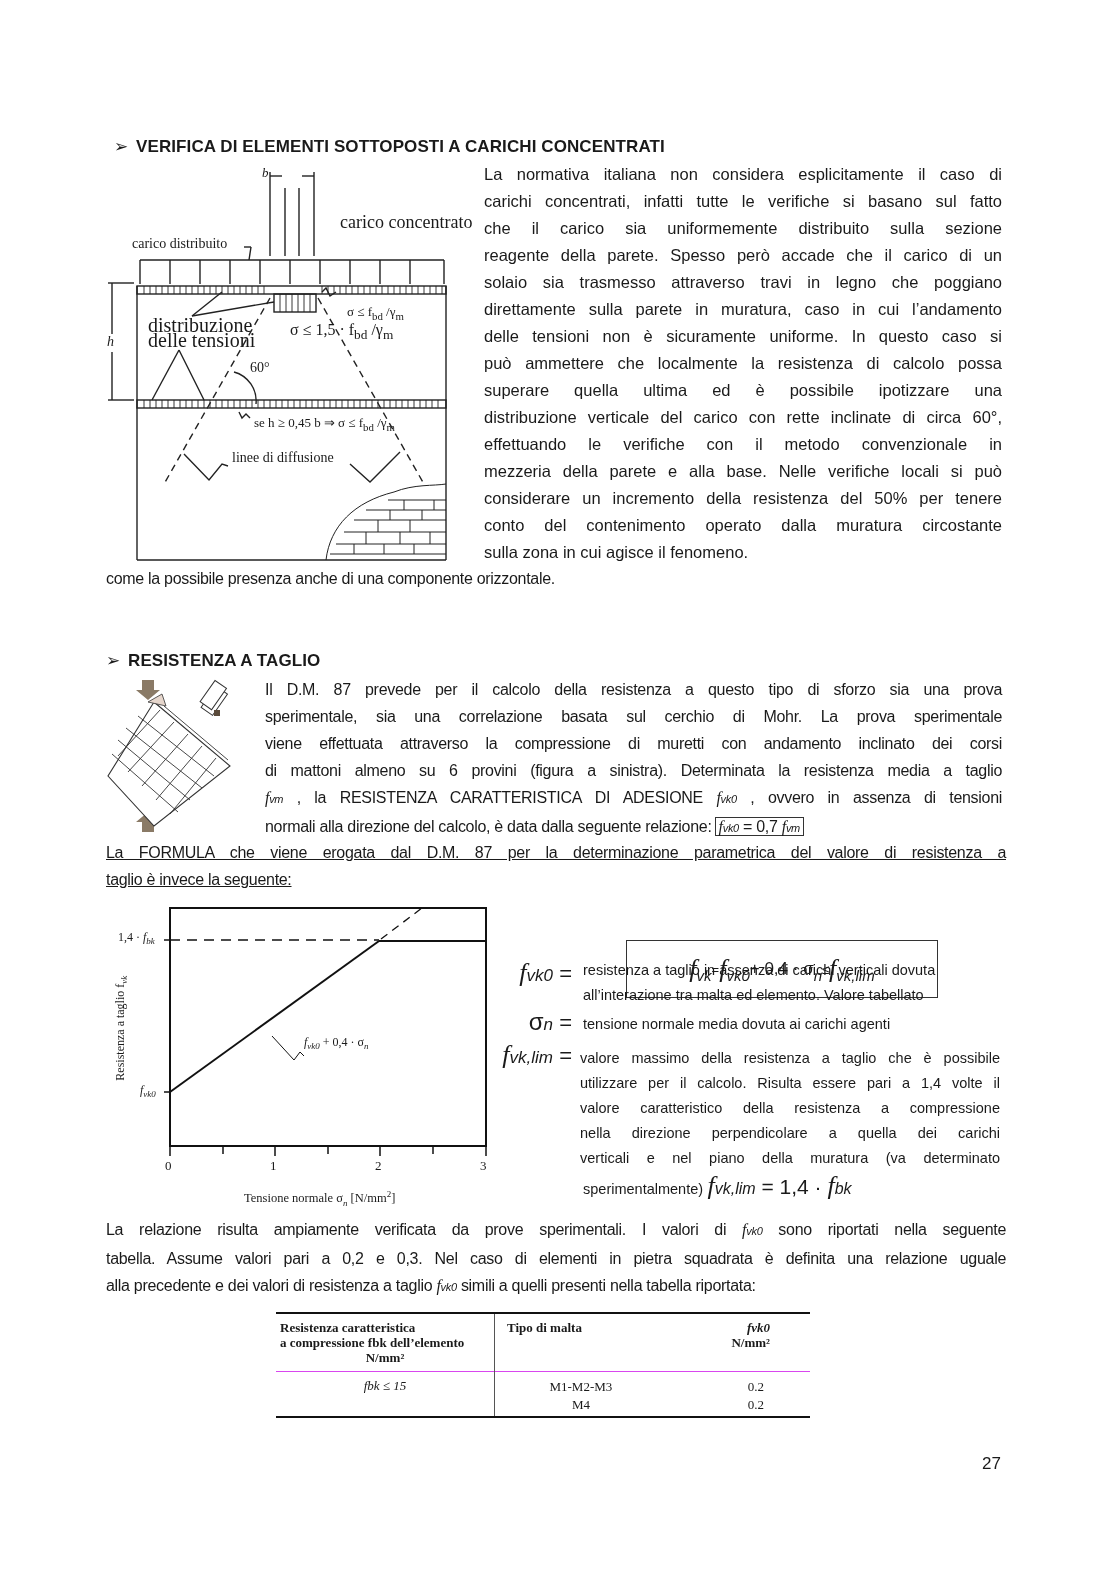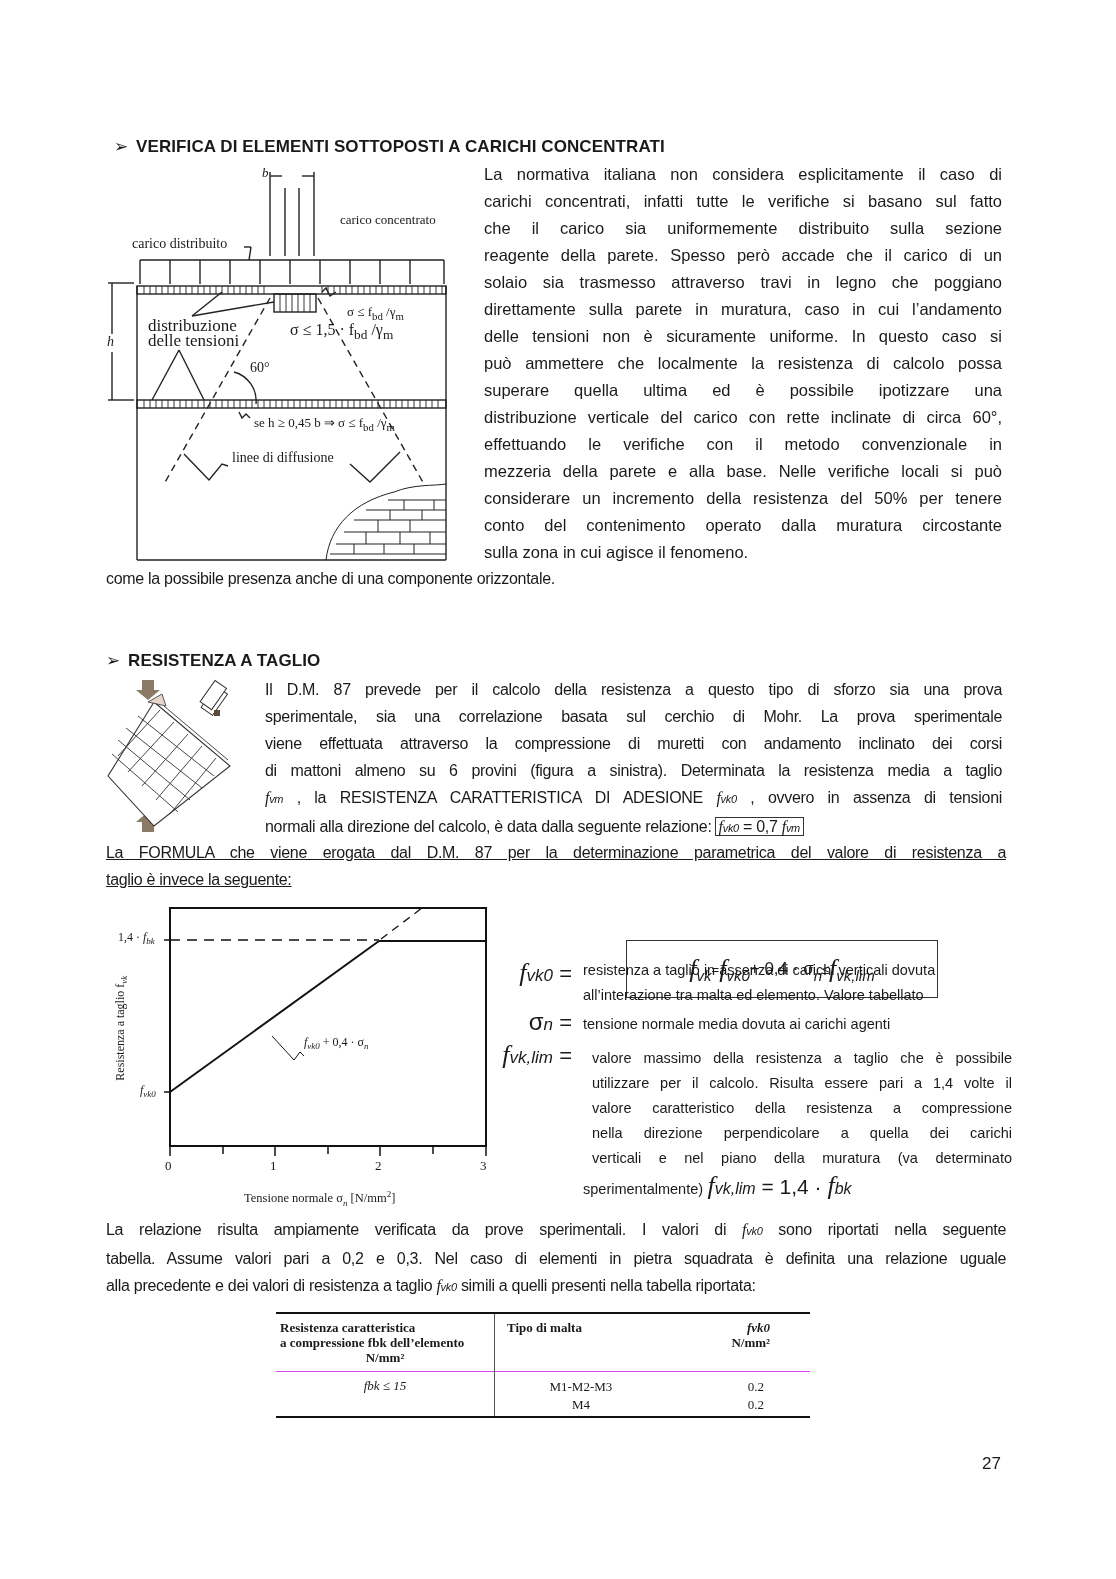--- a/index.html
+++ b/index.html
@@ -100,24 +100,24 @@
     </g>
 
     <g stroke="#222" stroke-width="1" fill="none">
       <path d="M222 394 C 226 360, 250 336, 290 326 C 310 318, 330 320, 342 318"></path>
       <path d="M232 378h110M226 388h116M240 366h102M250 354h92M262 344h80M284 334h58"></path>
       <path d="M250 378v10M280 378v10M310 378v10M262 366v12M296 366v12M326 366v12M274 354v12M306 354v12M286 344v10M318 344v10M300 334v10M330 334v10"></path>
     </g>
   </svg>
   
   <div class="abs serif" style="left:158px; top:-1px; font-size:13px; font-style:italic;">b</div>
-  <div class="abs serif" style="left:236px; top:46px; font-size:13px;"><span style="display:inline-block;width:0"></span><span>carico concentrato</span></div>
+  <div class="abs serif" style="left:236px; top:46px; font-size:18px;"><span style="display:inline-block;width:0"></span><span>carico concentrato</span></div>
   <div class="abs serif" style="left:28px; top:70px; font-size:14px;">carico distribuito</div>
   <div class="abs serif" style="left:243px; top:138px; font-size:13px;"><span>σ ≤ f</span><sub>bd</sub><span> /γ</span><sub>m</sub></div>
-  <div class="abs serif" style="left:44px; top:152px; font-size:17px; line-height:15px;">
+  <div class="abs serif" style="left:44px; top:152px; font-size:20px; line-height:15px;">
     <div>distribuzione</div>
     <div>delle tensioni</div>
   </div>
   <div class="abs serif" style="left:186px; top:155px; font-size:16px;"><span>σ ≤ 1,5 · f</span><sub>bd</sub><span> /γ</span><sub>m</sub></div>
   <div class="abs serif" style="left:3px; top:168px; font-size:14px; font-style:italic;">h</div>
   <div class="abs serif" style="left:146px; top:194px; font-size:14px;">60°</div>
   <div class="abs serif" style="left:150px; top:249px; font-size:13px;"><span>se h ≥ 0,45 b ⇒ σ ≤ f</span><sub>bd</sub><span> /γ</span><sub>m</sub></div>
   <div class="abs serif" style="left:128px; top:284px; font-size:14px;">linee di diffusione</div>
 </div>
 
@@ -234,21 +234,21 @@
       <div>resistenza a taglio in assenza di carichi verticali dovuta</div>
       <div>all’interazione tra malta ed elemento. Valore tabellato</div>
     </div>
   </div>
   <div style="position:relative; height:34px;">
     <div class="abs sym" style="left:0; top:-4px; width:82px;"><span style="font-size:24px;font-style:normal">σ</span><span style="font-size:17px">n</span><span style="font-style:normal"> =</span></div>
     <div class="abs defs" style="left:93px; top:0; width:420px;">tensione normale media dovuta ai carichi agenti</div>
   </div>
   <div style="position:relative; height:125px;">
     <div class="abs sym" style="left:0; top:-6px; width:82px;"><span class="it" style="font-size:26px">f</span><span style="font-size:17px">vk,lim</span><span style="font-style:normal"> =</span></div>
-    <div class="abs defs" style="left:102px; top:0; width:420px;">
+    <div class="abs defs" style="left:90px; top:0; width:420px;">
       <div class="justify">valore massimo della resistenza a taglio che è possibile</div>
       <div class="justify">utilizzare per il calcolo. Risulta essere pari a 1,4 volte il</div>
       <div class="justify">valore caratteristico della resistenza a compressione</div>
       <div class="justify">nella direzione perpendicolare a quella dei carichi</div>
       <div class="justify">verticali e nel piano della muratura (va determinato</div>
     </div>
   </div>
   <div style="position:relative; height:30px; margin-left:93px;">
     <span class="defs">sperimentalmente)</span>
     <span class="it" style="font-size:26px">f</span><span style="font-size:16px;font-style:italic">vk,lim</span><span style="font-size:21px"> = 1,4 · </span><span class="it" style="font-size:26px">f</span><span style="font-size:16px;font-style:italic">bk</span>

